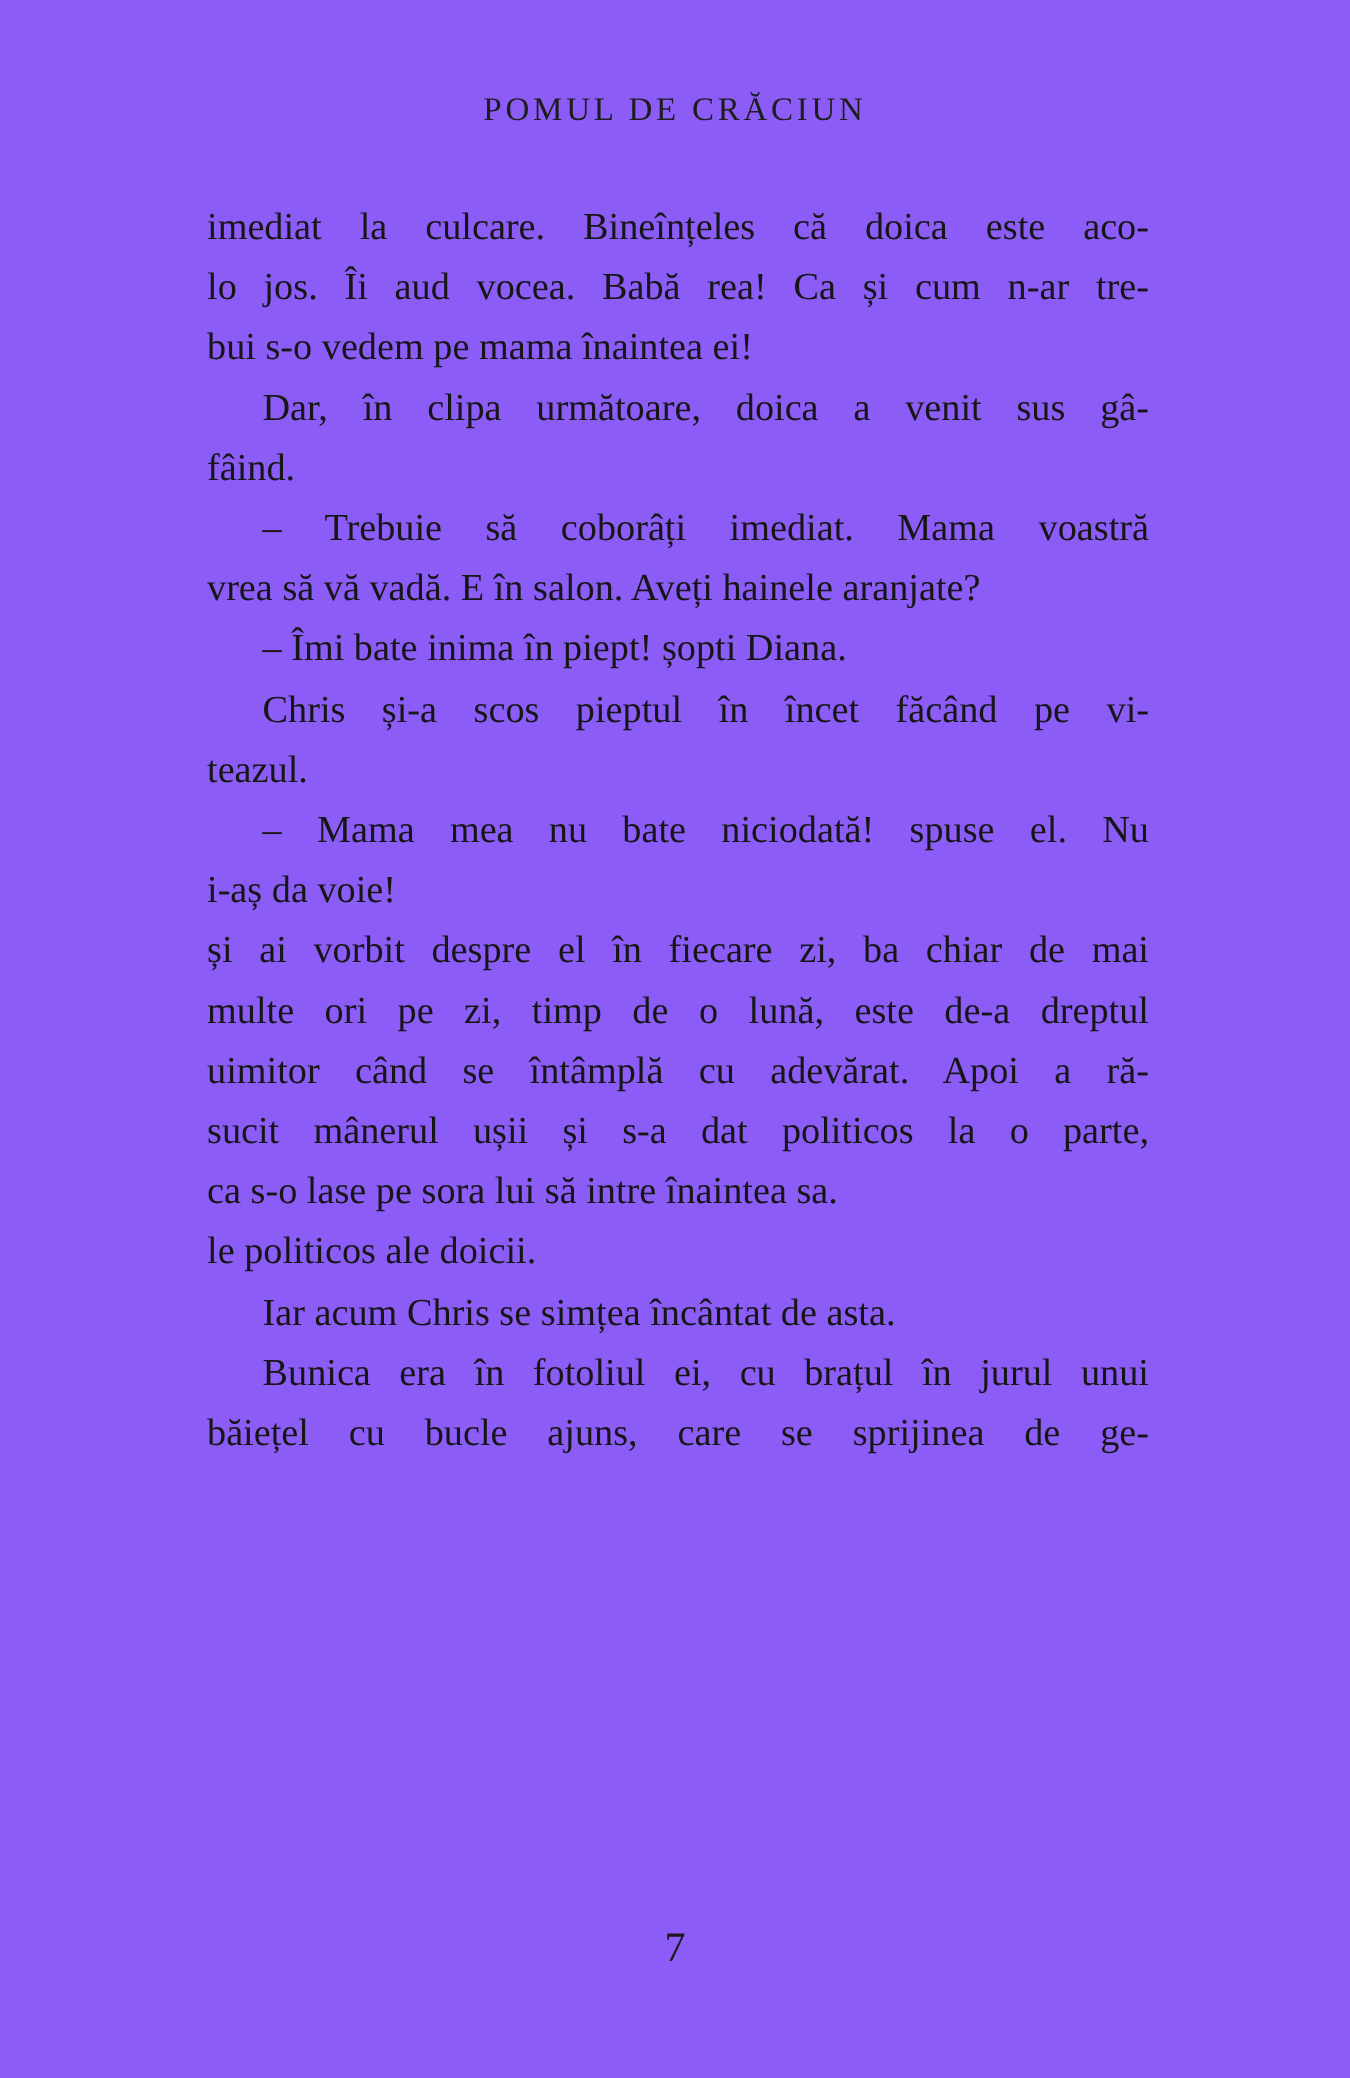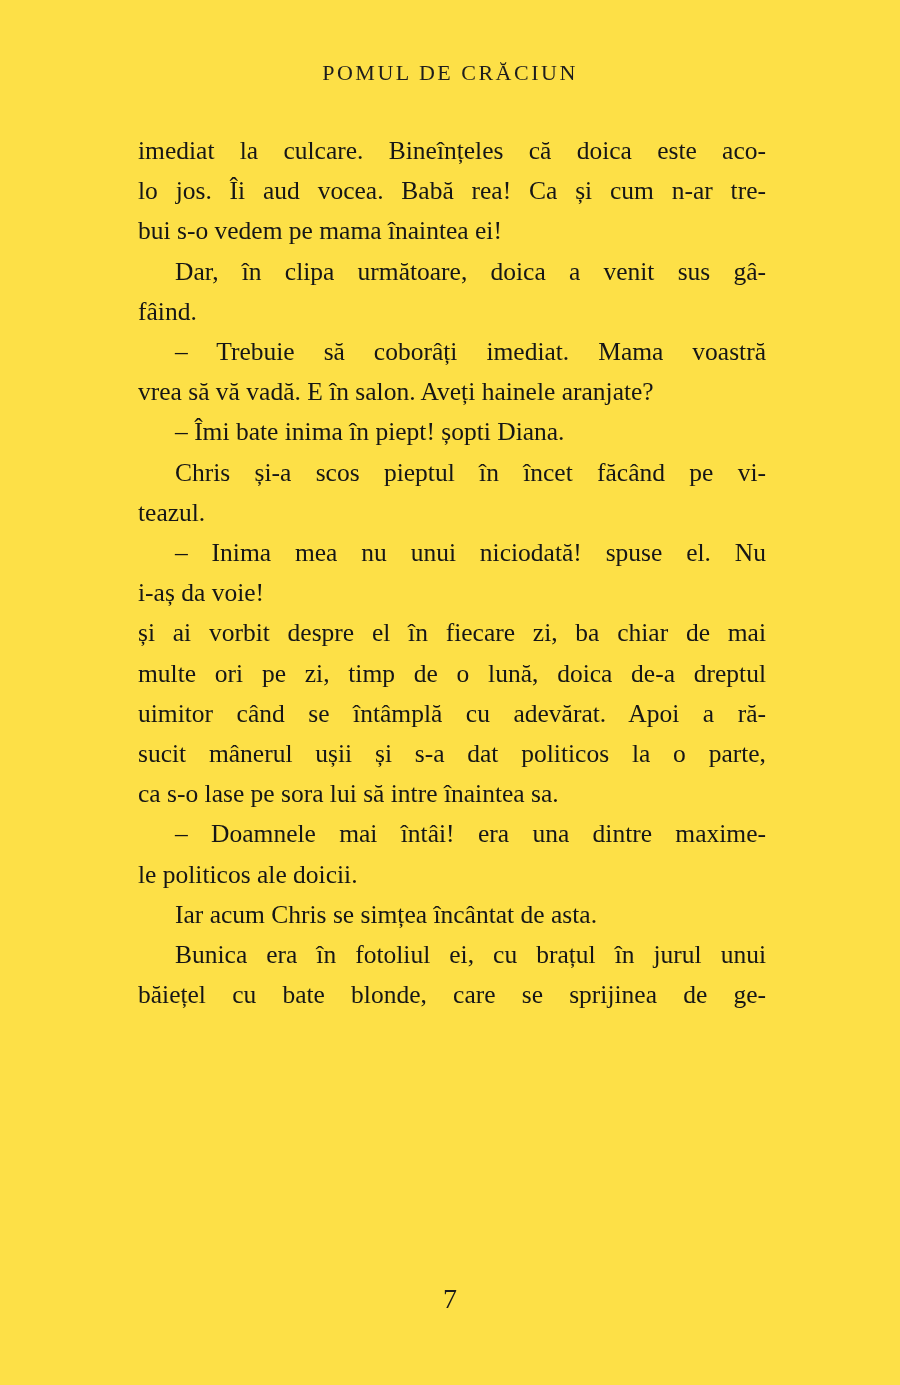--- a/index.html
+++ b/index.html
@@ -1,20 +1,20 @@
 <!DOCTYPE html>
 <html><head>
 <meta charset="utf-8">
 <style>
   html, body { margin: 0; padding: 0; background: #ffffff; }
   .page {
     position: relative;
     width: 900px;
     height: 1385px;
-    background: #fde047;
+    background: #8b5cf6;
     font-family: "Liberation Serif", "DejaVu Serif", serif;
     color: #161616;
     overflow: hidden;
   }
   .running-head {
     position: absolute;
     top: 60px;
     left: 0;
     width: 100%;
     text-align: center;
@@ -72,37 +72,36 @@
         <div class="line end">vrea să vă vadă. E în salon. Aveți hainele aranjate?</div>
       </div>
       <div class="para">
         <div class="line first end">– Îmi bate inima în piept! șopti Diana.</div>
       </div>
       <div class="para">
         <div class="line first">Chris și-a scos pieptul în încet făcând pe vi-</div>
         <div class="line end">teazul.</div>
       </div>
       <div class="para">
-        <div class="line first">– Inima mea nu unui niciodată! spuse el. Nu</div>
+        <div class="line first">– Mama mea nu bate niciodată! spuse el. Nu</div>
         <div class="line end">i-aș da voie!</div>
       </div>
       <div class="para">
         <div class="line">și ai vorbit despre el în fiecare zi, ba chiar de mai</div>
-        <div class="line">multe ori pe zi, timp de o lună, doica de-a dreptul</div>
+        <div class="line">multe ori pe zi, timp de o lună, este de-a dreptul</div>
         <div class="line">uimitor când se întâmplă cu adevărat. Apoi a ră-</div>
         <div class="line">sucit mânerul ușii și s-a dat politicos la o parte,</div>
         <div class="line end">ca s-o lase pe sora lui să intre înaintea sa.</div>
       </div>
       <div class="para">
-        <div class="line first">– Doamnele mai întâi! era una dintre maxime-</div>
         <div class="line end">le politicos ale doicii.</div>
       </div>
       <div class="para">
         <div class="line first end">Iar acum Chris se simțea încântat de asta.</div>
       </div>
       <div class="para">
         <div class="line first">Bunica era în fotoliul ei, cu brațul în jurul unui</div>
-        <div class="line">băiețel cu bate blonde, care se sprijinea de ge-</div>
+        <div class="line">băiețel cu bucle ajuns, care se sprijinea de ge-</div>
       </div>
     </div>
 
   <div class="folio">7</div>
 </div>
 
 </body></html>

